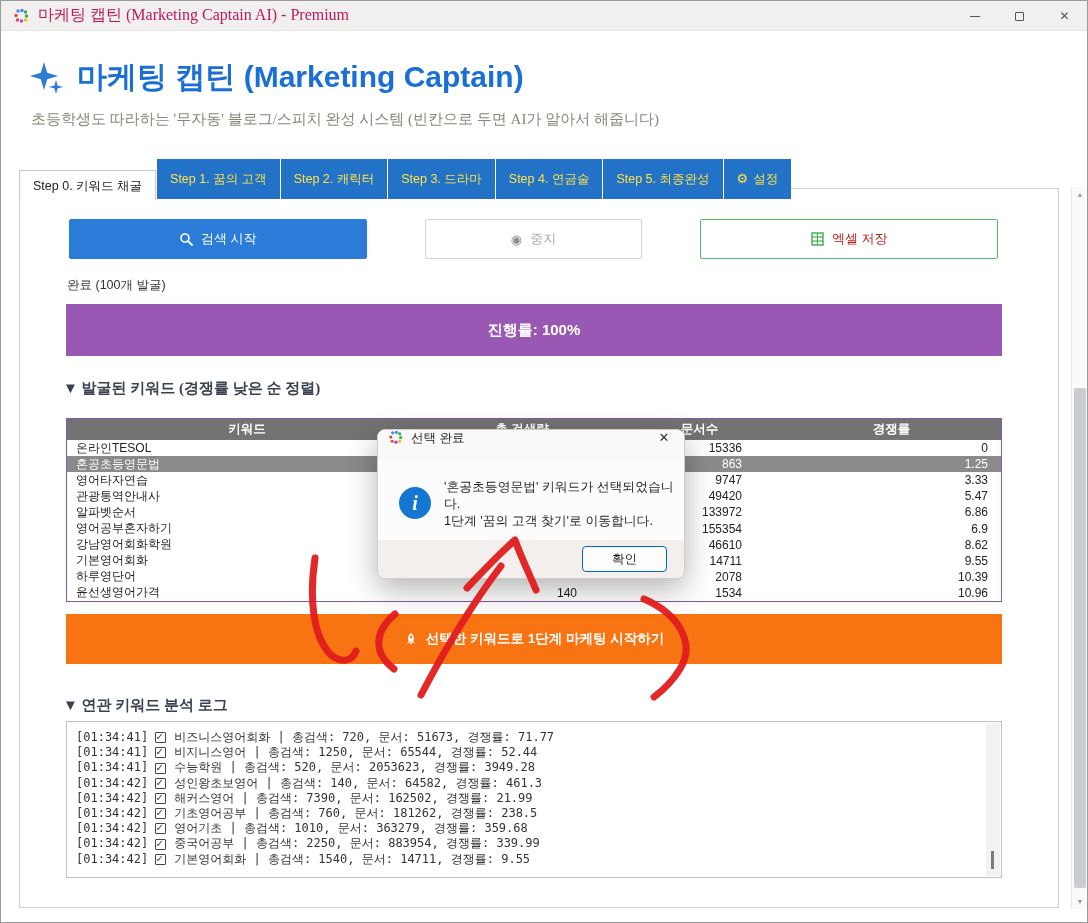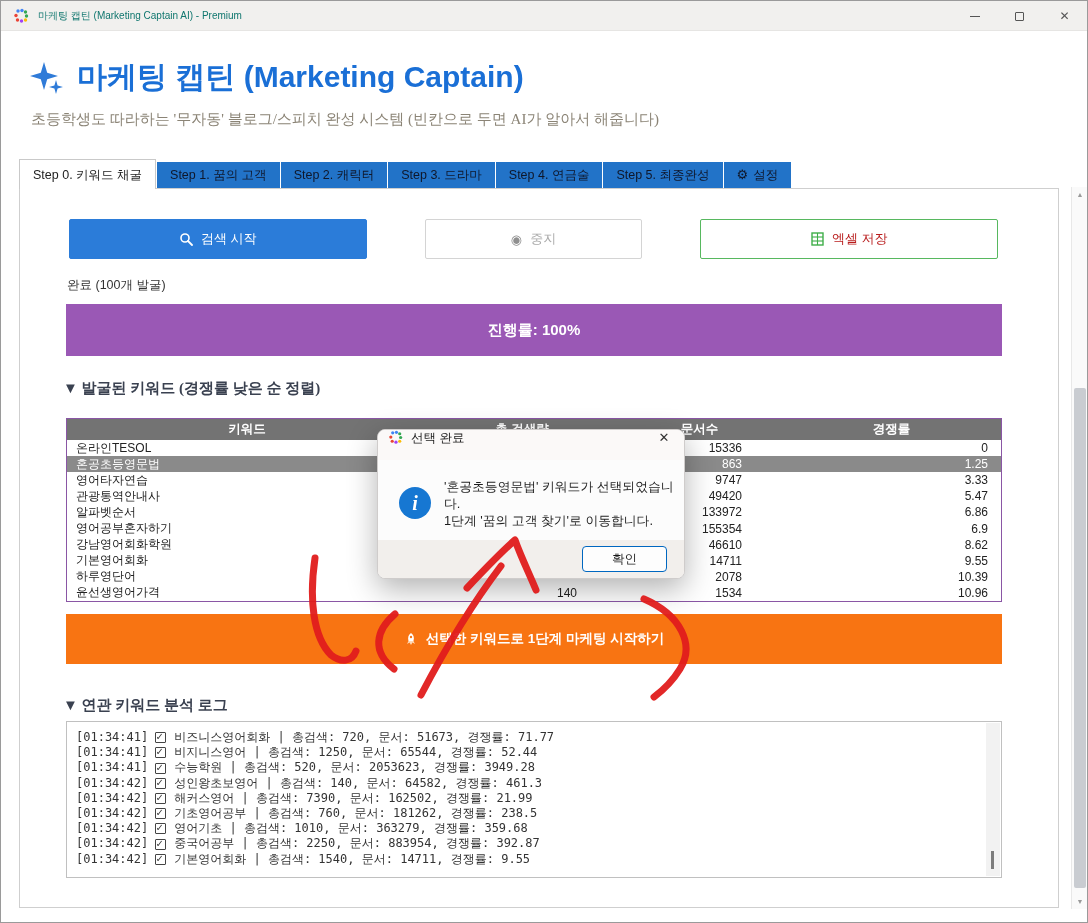--- a/index.html
+++ b/index.html
@@ -5,37 +5,37 @@
   * { margin:0; padding:0; box-sizing:border-box; }
   body { font-family:"Liberation Sans", sans-serif; background:#e8e8e8; }
   .window { position:relative; width:1088px; height:923px; background:#fff;
             border:1px solid #9a9a9a; overflow:hidden; }
 
   
   .titlebar { position:absolute; left:0; top:0; width:100%; height:30px;
               background:#f1f0ee; border-bottom:1px solid #e6e5e3;
               display:flex; align-items:center; padding-left:12px; }
   .titlebar .app-ico { width:16px; height:16px; margin-right:9px; flex:0 0 auto; }
-  .titlebar .ttl { font-size:10px; color:#0f766e; }
+  .titlebar .ttl { font-size:16px; color:#be185d;font-family:Liberation Serif, serif; }
   .win-controls { position:absolute; right:0; top:0; height:30px; display:flex; }
   .win-btn { width:45px; height:30px; display:flex; align-items:center; justify-content:center; color:#555; }
   .win-btn .min { display:block; width:10px; height:1px; background:#555; }
   .win-btn .max { display:block; width:9px; height:9px; border:1px solid #555; border-radius:1px; }
   .win-btn .cls { font-size:12px; line-height:1; }
 
   
   .app-header { position:absolute; left:28px; top:56px; display:flex; align-items:center; gap:12px; }
   .app-header h1 { font-size:30px; font-weight:700; color:#1a6fd6; letter-spacing:0; }
   .app-subtitle { position:absolute; left:30px; top:109px; font-size:15px; color:#8b8476;
                   font-family:"Liberation Serif", serif; }
 
   
   .tabbar { position:absolute; left:18px; top:158px; display:flex; align-items:flex-end; z-index:3; }
-  .tab { height:26px; line-height:26px; padding:0 13px; font-size:12.5px; background:#2273c8;
-         color:#0f172a; margin-right:1px; white-space:nowrap; cursor:default;
+  .tab { height:40px; line-height:26px; padding:0 13px; font-size:12.5px; background:#2273c8;
+         color:#fde047; margin-right:1px; white-space:nowrap; cursor:default;
          display:flex; align-items:center; gap:5px; }
   .tab.active { height:30px; line-height:30px; background:#fff; color:#222;
                 border:1px solid #c9c9c9; border-bottom:none; margin-bottom:-1px; }
   .tab .gear { font-size:13px; }
 
   
   .panel { position:absolute; left:18px; top:187px; width:1040px; height:720px;
            background:#fff; border:1px solid #cfcfcf; z-index:1; }
 
   
@@ -340,21 +340,21 @@
           <span>기초영어공부 | 총검색: 760, 문서: 181262, 경쟁률: 238.5</span>
         </div>
         <div class="log-line">
           <span class="ts">[01:34:42]</span>
           <span class="cbx"></span>
           <span>영어기초 | 총검색: 1010, 문서: 363279, 경쟁률: 359.68</span>
         </div>
         <div class="log-line">
           <span class="ts">[01:34:42]</span>
           <span class="cbx"></span>
-          <span>중국어공부 | 총검색: 2250, 문서: 883954, 경쟁률: 392.87</span>
+          <span>중국어공부 | 총검색: 2250, 문서: 883954, 경쟁률: 339.99</span>
         </div>
         <div class="log-line">
           <span class="ts">[01:34:42]</span>
           <span class="cbx"></span>
           <span>기본영어회화 | 총검색: 1540, 문서: 14711, 경쟁률: 9.55</span>
         </div>
       </div>
     <div class="log-scroll">
       <div class="lthumb"></div>
     </div>

